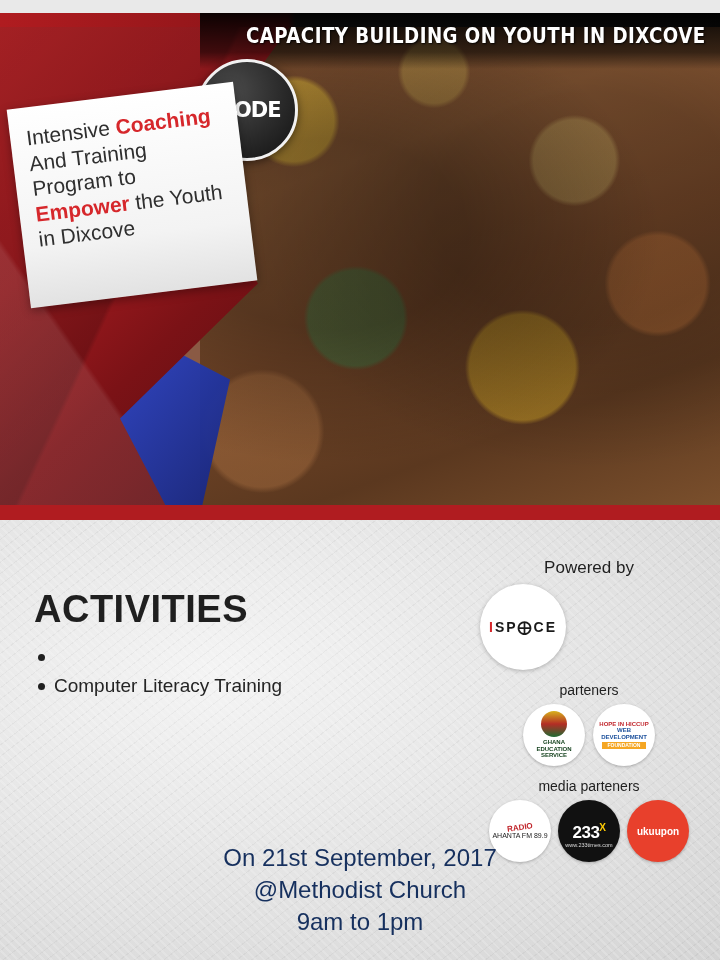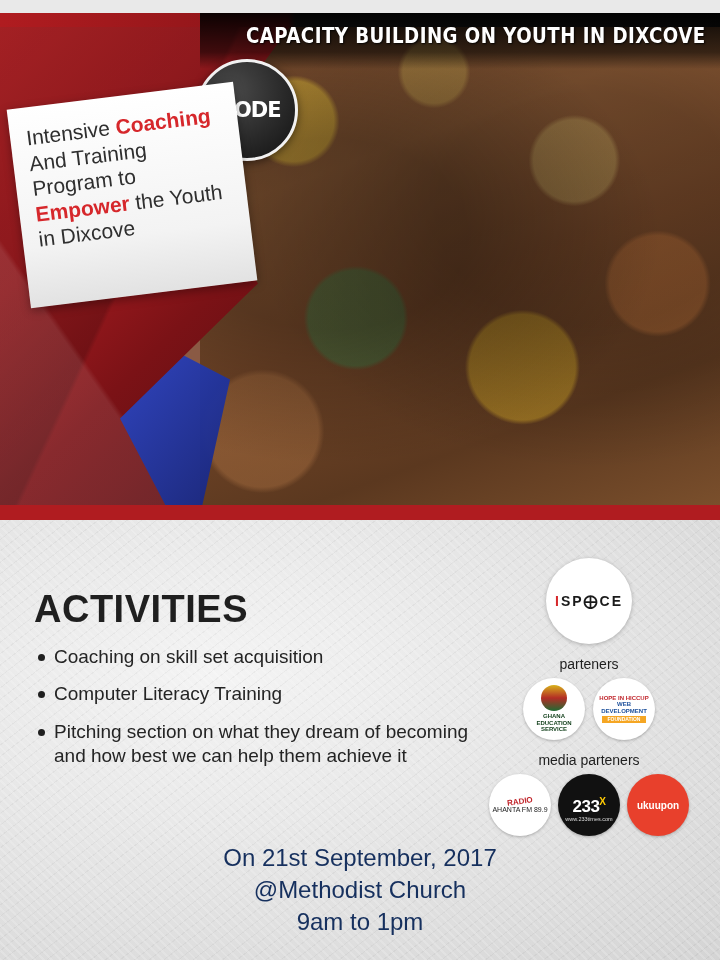--- a/index.html
+++ b/index.html
@@ -209,21 +209,21 @@
   }
   .sponsor-label {
     font-size: 17px;
     color: #1f1f1f;
     margin-bottom: 6px;
   }
   .sponsor-label.small { font-size: 14px; margin-top: 12px; text-align: center; }
 
   .powered-row {
     display: flex;
-    justify-content: center;
+    justify-content: space-between;
     align-items: center;
     gap: 0px;
   }
   .circle {
     border-radius: 50%;
     display: flex;
     align-items: center;
     justify-content: center;
     box-shadow: 0 1px 4px rgba(0,0,0,0.25);
   }
@@ -375,33 +375,29 @@
     <div class="hero-bottom-bar"></div>
   </div>
 
   <div class="lower">
 
     <div class="activities-block">
       <h2 class="activities-title">ACTIVITIES</h2>
 
       <div class="activity-item">
         <span class="bullet"></span>
-        <span>Coaching on skill set acquisition</span>
       </div>
       <div class="activity-item">
         <span class="bullet"></span>
         <span>Computer Literacy Training</span>
       </div>
-      <div class="activity-item">
-        <span class="bullet"></span>
-        <span>Pitching section on what they dream of becoming and how best we can help them achieve it</span>
-      </div>
     </div>
 
     <div class="sponsors">
+      <div class="sponsor-label">Powered by</div>
 
       <div class="powered-row">
         <div class="circle ispace">
           <span class="ispace-text"><span class="i">I</span><span>SP⨁CE</span></span>
         </div>
       </div>
 
       <div class="sponsor-label small">parteners</div>
       <div class="partner-row">
         <div class="p-circle">

